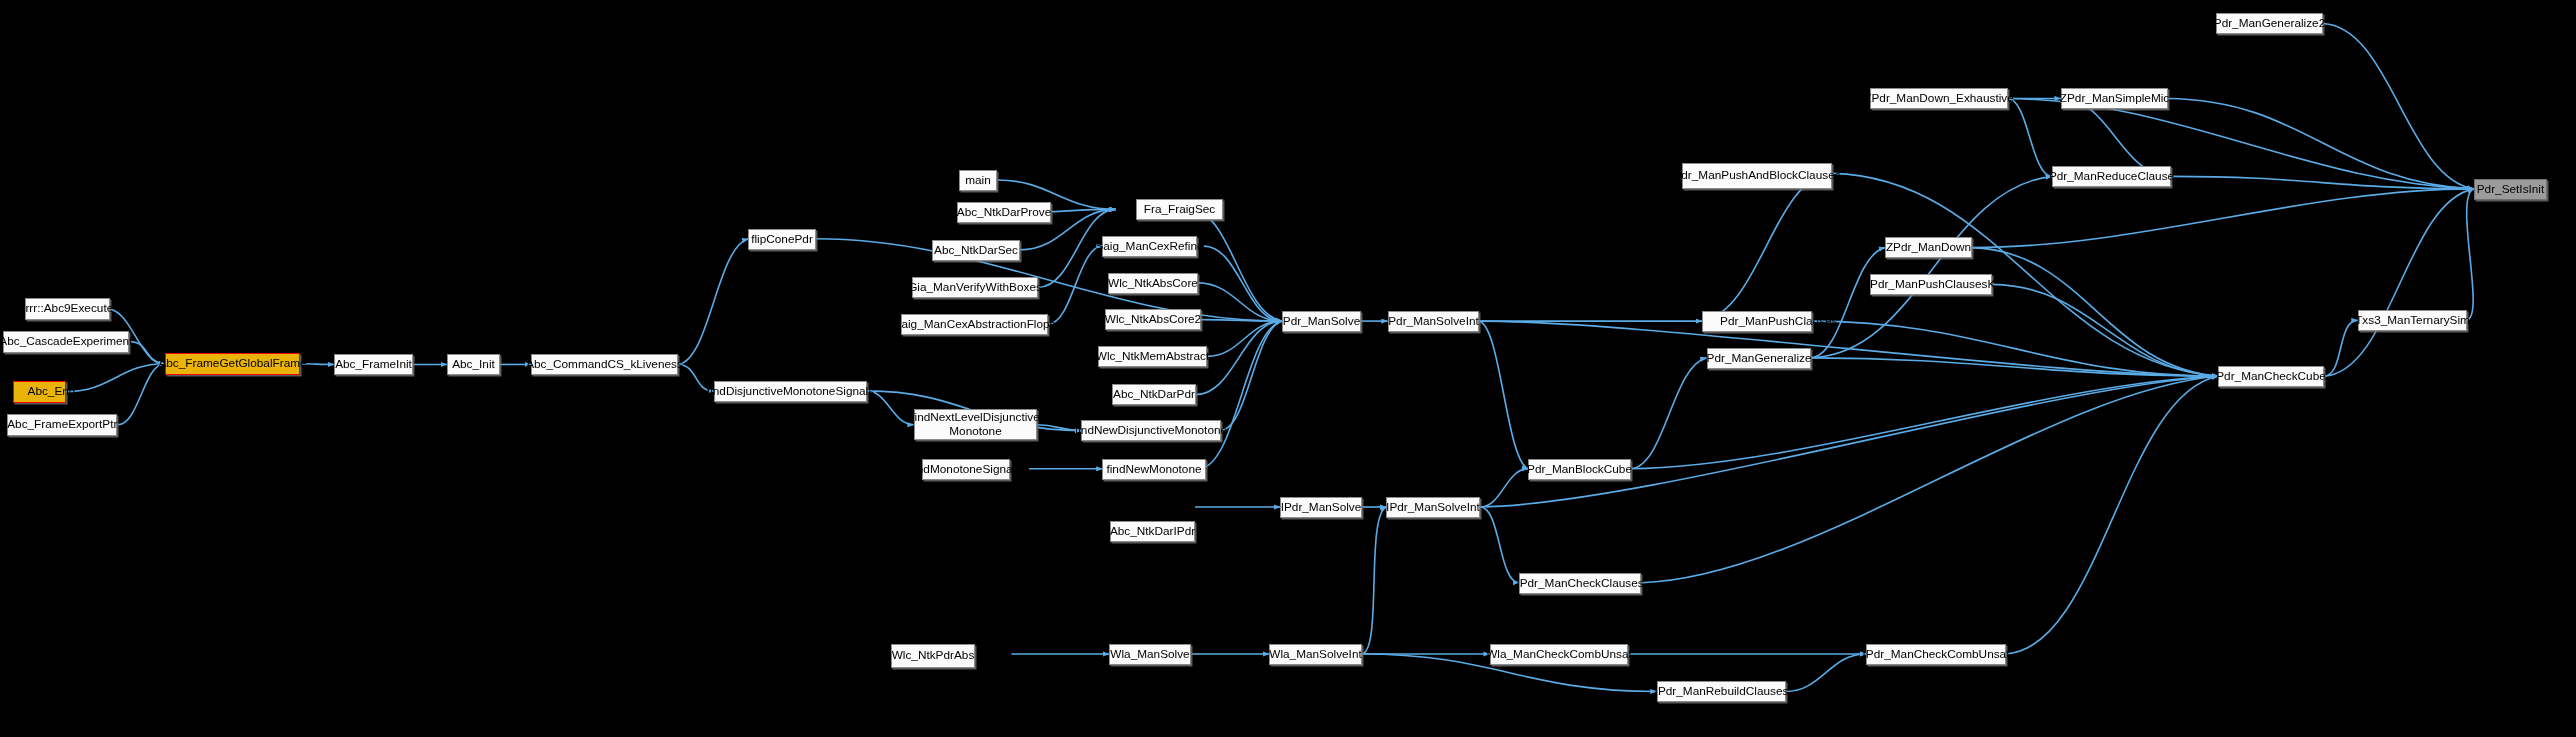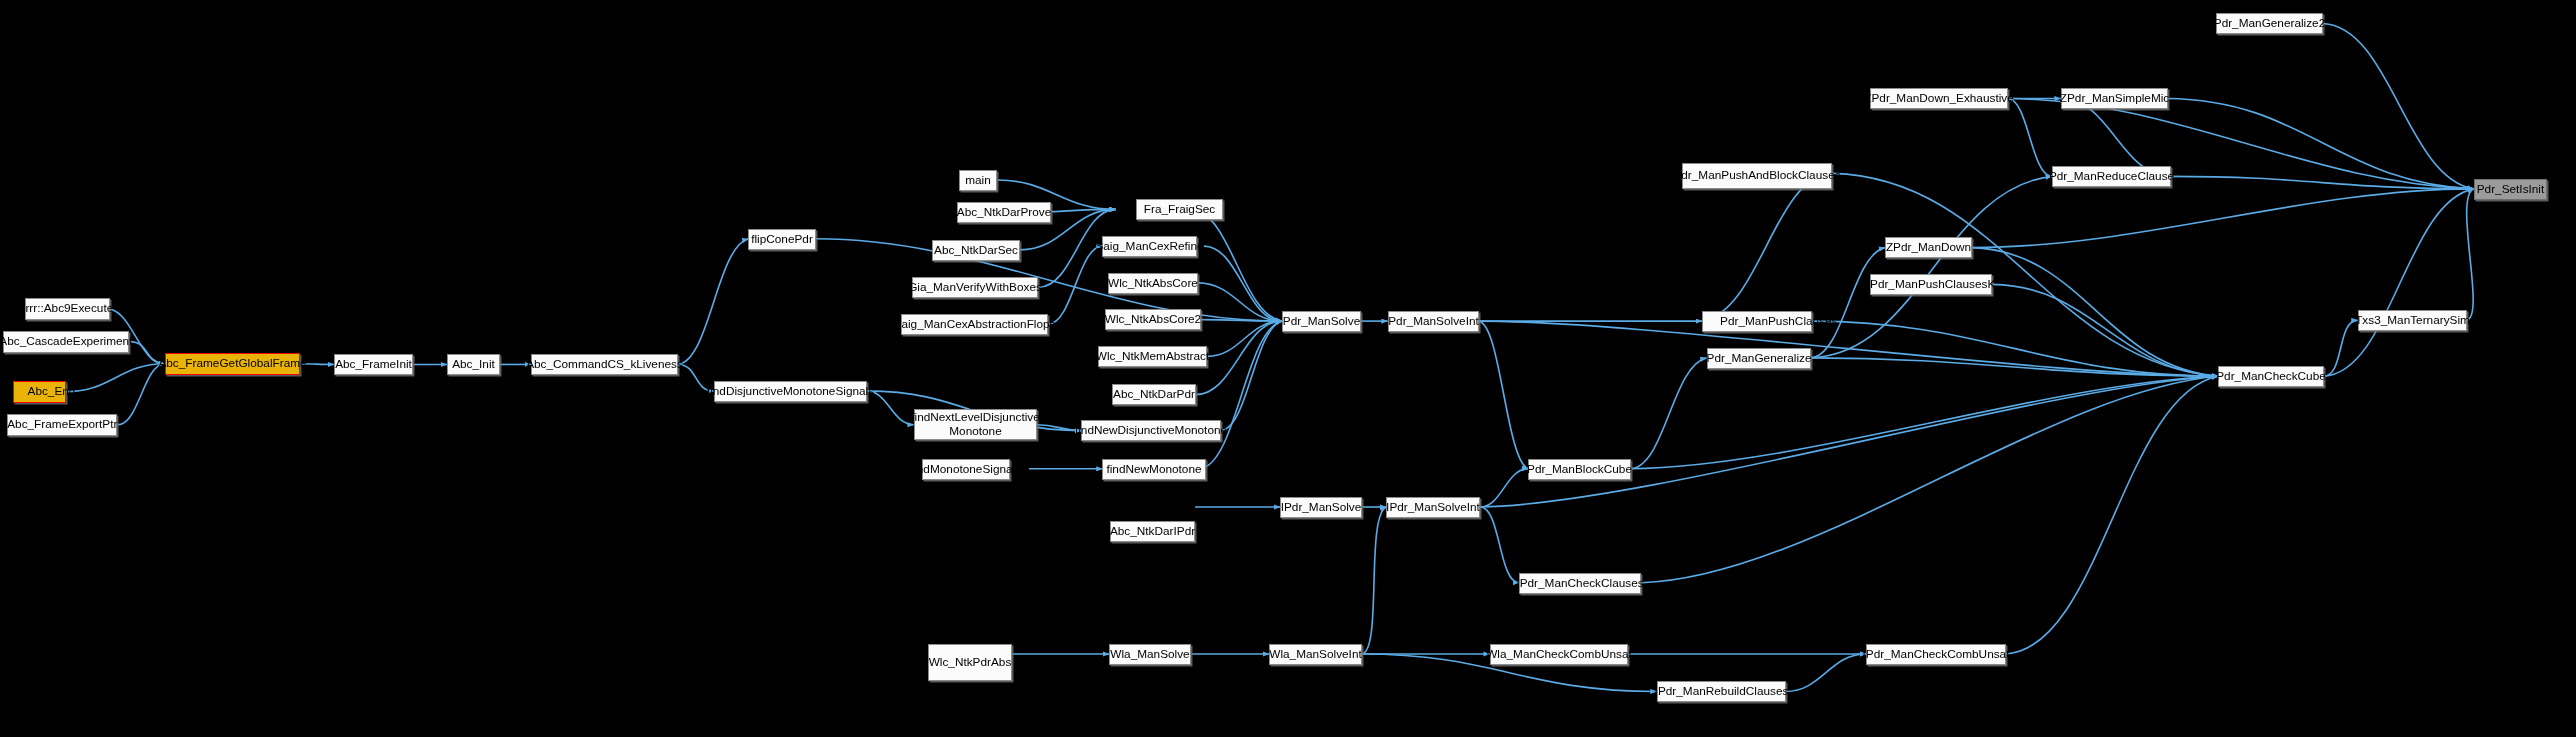--- a/index.html
+++ b/index.html
@@ -133,21 +133,21 @@
       <div class="node" style="left: 1707px; top: 348px; width: 104px; height: 20.6px;">Pdr_ManGeneralize</div>
       <div class="node" style="left: 1885px; top: 237px; width: 87px; height: 20.6px;">ZPdr_ManDown</div>
       <div class="node" style="left: 1870px; top: 274px; width: 122px; height: 20.6px;">IPdr_ManPushClausesK</div>
       <div class="node" style="left: 1870px; top: 88px; width: 138px; height: 20.6px;">ZPdr_ManDown_Exhaustive</div>
       <div class="node" style="left: 2061px; top: 88px; width: 107px; height: 20.6px;">ZPdr_ManSimpleMic</div>
       <div class="node" style="left: 2052px; top: 166px; width: 119px; height: 20.6px;">Pdr_ManReduceClause</div>
       <div class="node" style="left: 2216px; top: 13.2px; width: 107px; height: 20.6px;">Pdr_ManGeneralize2</div>
       <div class="node" style="left: 2218px; top: 366px; width: 106px; height: 20.6px;">Pdr_ManCheckCube</div>
       <div class="node" style="left: 2358px; top: 310px; width: 109px; height: 20.6px;">Txs3_ManTernarySim</div>
       <div class="node cur" style="left: 2474px; top: 179px; width: 73px; height: 20.6px;">Pdr_SetIsInit</div>
-      <div class="node" style="left: 928px; top: 644px; width: 84px; height: 37px;">Wlc_NtkPdrAbs</div>
+      <div class="node" style="left: 891px; top: 644px; width: 84px; height: 24px;">Wlc_NtkPdrAbs</div>
       <div class="node" style="left: 1109px; top: 644px; width: 82px; height: 20.6px;">Wla_ManSolve</div>
       <div class="node" style="left: 1269px; top: 644px; width: 93px; height: 20.6px;">Wla_ManSolveInt</div>
       <div class="node" style="left: 1490px; top: 644px; width: 138px; height: 20.6px;">Wla_ManCheckCombUnsat</div>
       <div class="node" style="left: 1657px; top: 681px; width: 129px; height: 20.6px;">IPdr_ManRebuildClauses</div>
       <div class="node" style="left: 1866px; top: 644px; width: 140px; height: 20.6px;">IPdr_ManCheckCombUnsat</div>
     </div>
 </div>
 
 
 </body></html>

